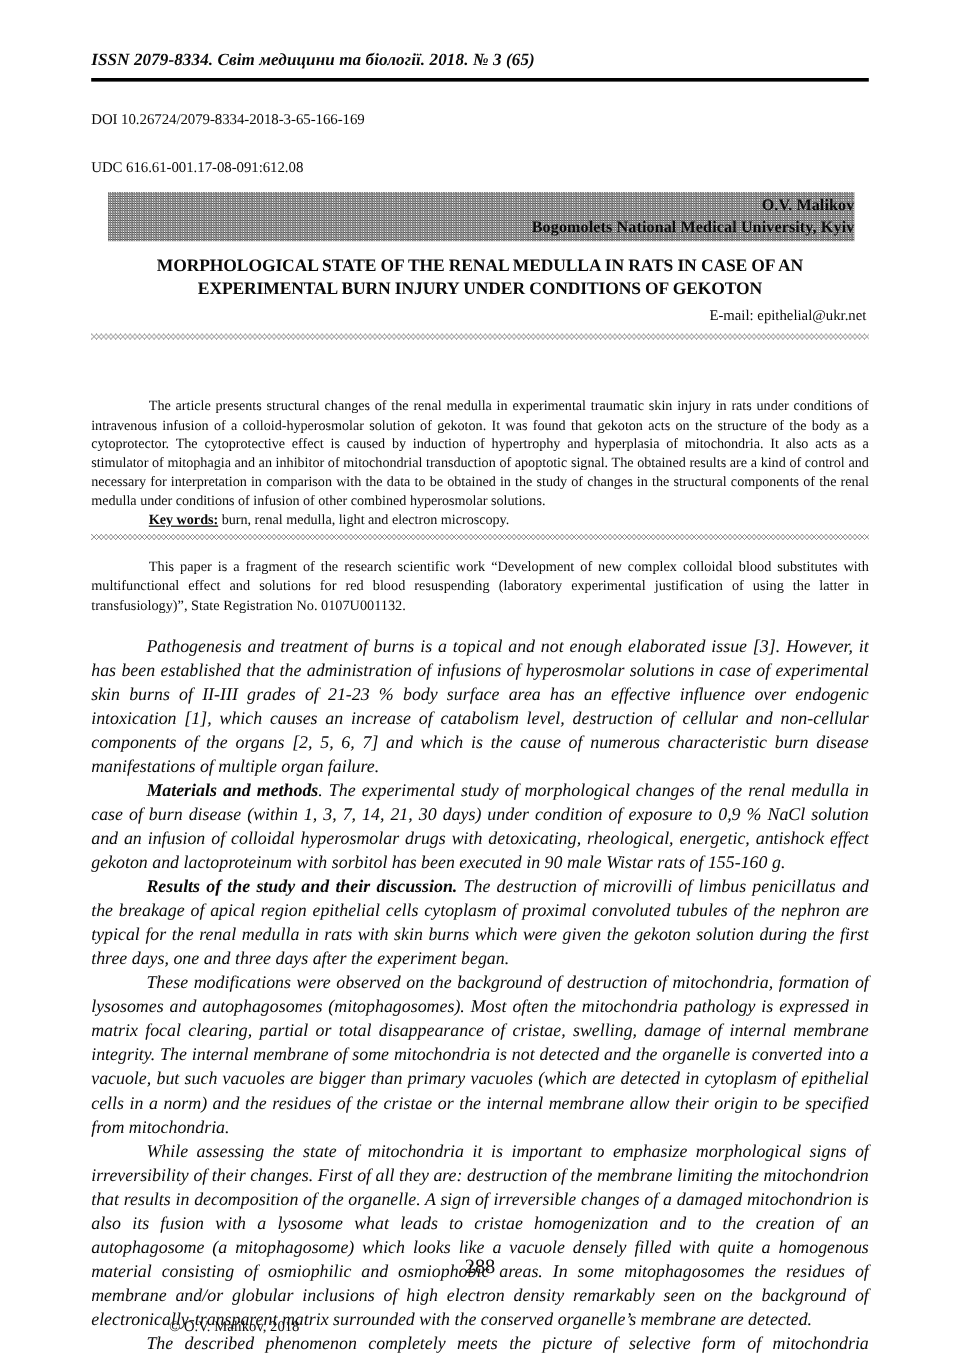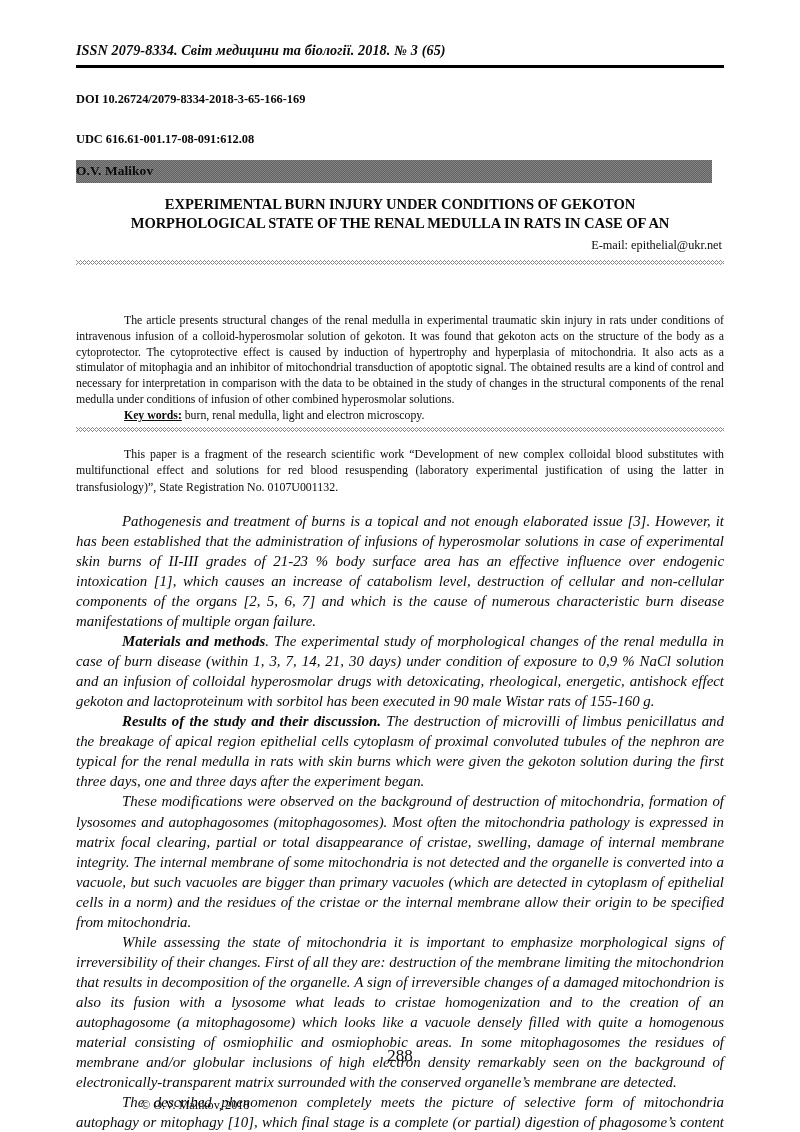--- a/index.html
+++ b/index.html
@@ -41,34 +41,34 @@
   }
   .head-rule {
     height: 3px;
     background: #000;
     margin-top: 1px;
     margin-bottom: 9px;
   }
 
   
   .ident-line {
-    font-weight: bold;
+    font-weight: normal;
     font-size: 12.4px;
     line-height: 1.42;
     letter-spacing: -0.05px;
     margin-top: 23px;
   }
 
   
   .author-band {
     margin-top: 11px;
-    margin-left: 0;
+    margin-left: 14px;
     margin-right: 12px;
     padding: 2px 0 3px 0;
-    text-align: left;
+    text-align: right;
     background-color: #ffffff;
     background-image:
       repeating-linear-gradient(
         45deg,
         rgba(0,0,0,0.62) 0px, rgba(0,0,0,0.62) 1px,
         rgba(0,0,0,0.0) 1px, rgba(0,0,0,0.0) 2px
       ),
       repeating-linear-gradient(
         -45deg,
         rgba(0,0,0,0.48) 0px, rgba(0,0,0,0.48) 1px,
@@ -179,25 +179,26 @@
   <div class="content">
 
     <div class="running-head">ISSN 2079-8334. Світ медицини та біології. 2018. № 3 (65)</div>
     <div class="head-rule"></div>
 
     <div class="ident-line">DOI 10.26724/2079-8334-2018-3-65-166-169</div>
     <div class="ident-line">UDC 616.61-001.17-08-091:612.08</div>
 
     <div class="author-band">
       <div class="ln">O.V. Malikov</div>
+      <div class="ln">Bogomolets National Medical University, Kyiv</div>
     </div>
 
     <div class="title">
+      <div>MORPHOLOGICAL STATE OF THE RENAL MEDULLA IN RATS IN CASE OF AN</div>
       <div>EXPERIMENTAL BURN INJURY UNDER CONDITIONS OF GEKOTON</div>
-      <div>MORPHOLOGICAL STATE OF THE RENAL MEDULLA IN RATS IN CASE OF AN</div>
     </div>
 
     <div class="email">E-mail: epithelial@ukr.net</div>
 
     <div class="zigzag"></div>
 
     <div class="abstract">
       <p class="indent">The article presents structural changes of the renal medulla in  experimental traumatic skin injury in rats under conditions of intravenous infusion of a colloid-hyperosmolar solution of gekoton.  It was found that gekoton acts on the structure of the body as a cytoprotector.  The cytoprotective effect is caused by induction of hypertrophy and hyperplasia of mitochondria. It also acts as a stimulator of mitophagia and an inhibitor of mitochondrial transduction of apoptotic signal.  The obtained results are a kind of control and necessary for interpretation in comparison with the data to be obtained in the study of changes in the structural components of the renal medulla under conditions of infusion of other combined hyperosmolar solutions.</p>
       <p class="kw"><b>Key words:</b><span> burn, renal medulla, light and electron microscopy.</span></p>
     </div>

